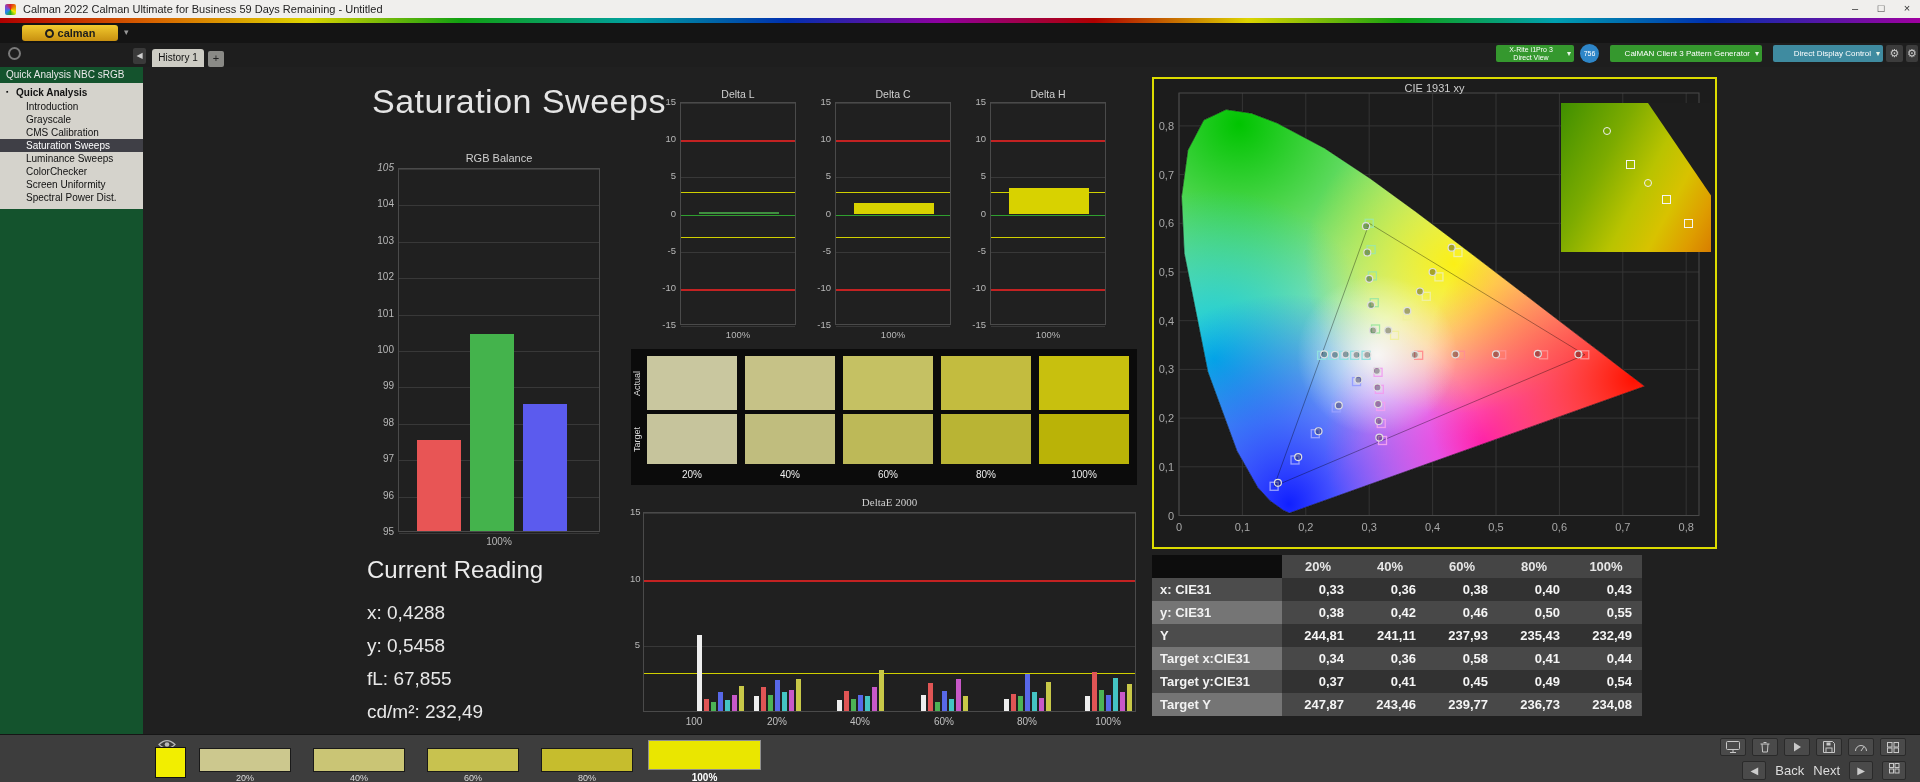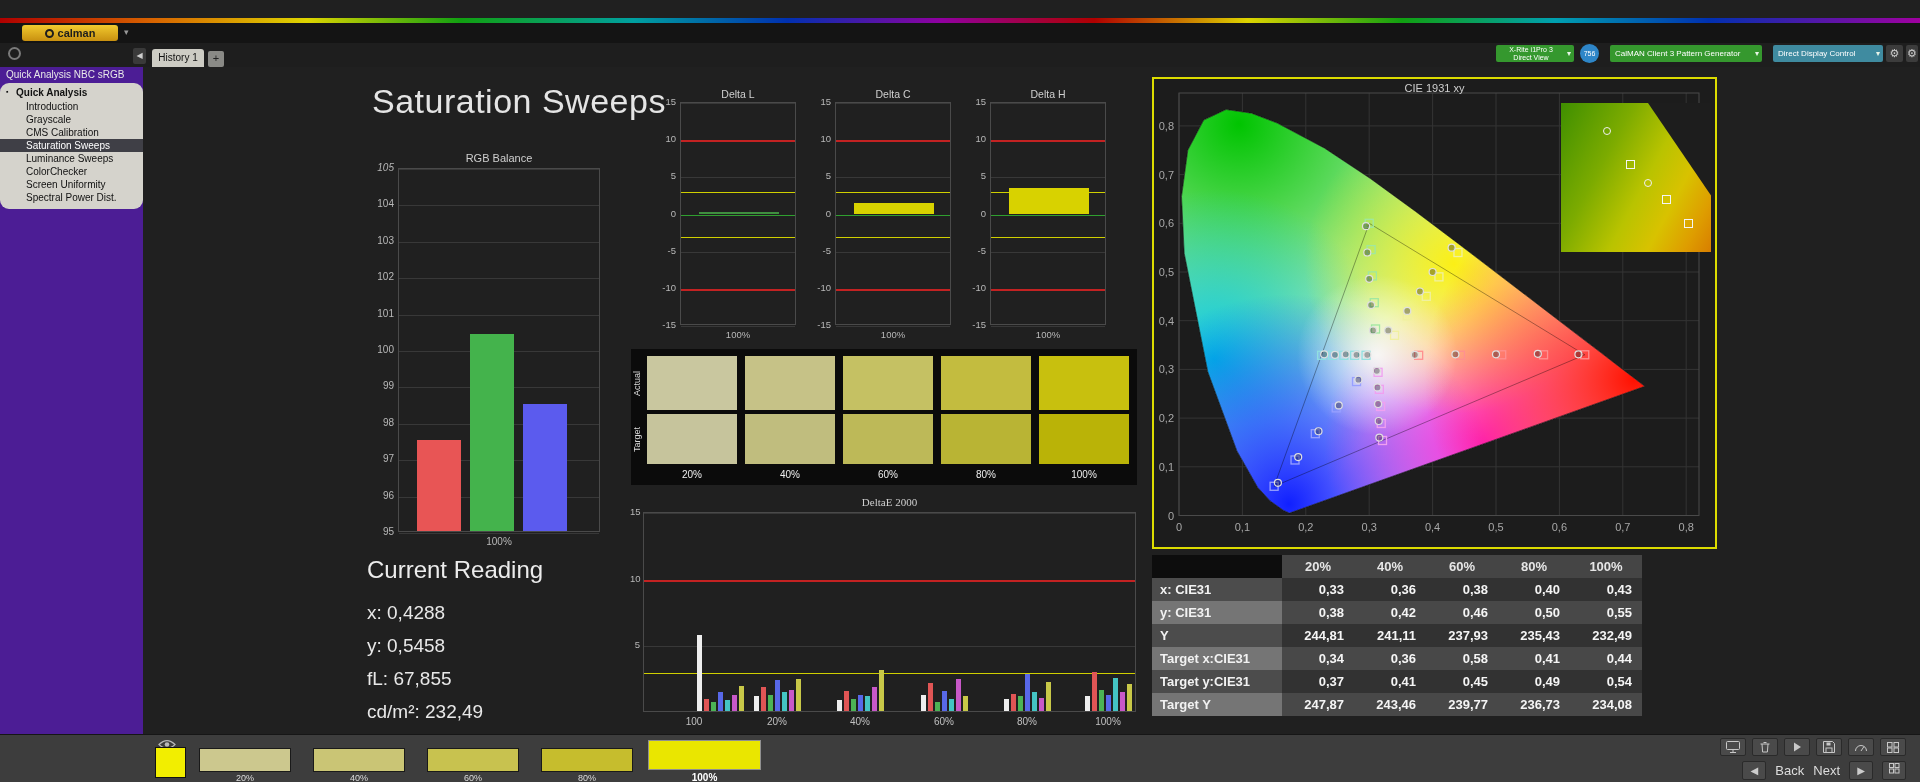--- a/index.html
+++ b/index.html
@@ -17,34 +17,34 @@
   
   .menubar{position:absolute;top:23px;left:0;right:0;height:20px;background:#141414;}
   .logo-pill{position:absolute;left:22px;top:2px;width:96px;height:16px;border-radius:3px;background:linear-gradient(#f2ca2e,#c89010);display:flex;align-items:center;justify-content:center;gap:4px;font-weight:bold;font-size:11px;color:#1d1d1d;}
   .logo-ring{width:9px;height:9px;border:2px solid #1d1d1d;border-radius:50%;}
   .logo-dd{position:absolute;left:124px;top:4px;font-size:9px;color:#999;}
   .toolrow{position:absolute;top:43px;left:0;right:0;height:24px;background:#1e1e1e;}
   .circle-icon{position:absolute;left:8px;top:4px;width:13px;height:13px;border:2px solid #7a7a7a;border-radius:50%;}
   .collapse-btn{position:absolute;left:133px;top:5px;width:13px;height:16px;background:#3a3a3a;color:#ccc;font-size:8px;text-align:center;line-height:16px;border-radius:2px;}
   .tab{position:absolute;left:152px;top:6px;width:52px;height:18px;background:#cdccc4;color:#111;font-size:10px;text-align:center;line-height:18px;border-radius:3px 3px 0 0;}
   .tab-add{position:absolute;left:208px;top:8px;width:16px;height:16px;background:#8a8a86;color:#222;font-size:11px;text-align:center;line-height:15px;border-radius:2px;}
-  .tb-btn{position:absolute;top:2px;height:17px;border-radius:2px;color:#fff;display:flex;align-items:center;}
+  .tb-btn{position:absolute;top:2px;height:17px;border-radius:2px;color:#fff;display:flex;align-items:center;justify-content:flex-end;}
   .tb-btn .dd{position:absolute;right:3px;top:4px;font-size:8px;color:#e8f5e8;}
   .meter{left:1496px;width:78px;flex-direction:column;justify-content:center;}
   .tb-line{font-size:7px;line-height:8px;text-align:center;width:100%;padding-right:8px;}
   .badge{position:absolute;left:1580px;top:1px;width:19px;height:19px;border-radius:50%;color:#fff;font-size:7px;display:flex;align-items:center;justify-content:center;background:#2e86c8;}
   .gen{left:1610px;width:152px;}
   .disp{left:1773px;width:110px;}
   .tb-label{font-size:8px;padding:0 12px 0 5px;white-space:nowrap;overflow:hidden;}
   .gear-btn{position:absolute;top:2px;width:17px;height:17px;background:#3c3c3c;border-radius:2px;color:#ccc;font-size:11px;text-align:center;line-height:17px;}
 
   
-  .sidebar{position:absolute;left:0;top:67px;width:143px;height:667px;background:#4c1d95;}
+  .sidebar{position:absolute;left:0;top:67px;width:143px;height:667px;background:#14532d;}
   .sidebar-header{height:16px;line-height:16px;padding-left:6px;color:#e8e8e8;font-size:10px;white-space:nowrap;}
-  .tree{background:#d5d3cc;padding:3px 0 5px;border-radius:9px;}
+  .tree{background:#d5d3cc;padding:3px 0 5px;}
   .tree-root{font-weight:bold;font-size:10px;color:#111;padding:1px 0 2px 16px;position:relative;}
   .tree-root .bullet{position:absolute;left:6px;top:2px;font-size:7px;}
   .tree-item{font-size:10px;color:#111;padding-left:26px;height:13px;line-height:13px;white-space:nowrap;}
   .tree-item.selected{background:var(--sel,#3f3f46);color:#fff;}
 
   
   .chart{position:absolute;}
   .chart-title{position:absolute;top:0;font-size:11px;color:#cfcfcf;text-align:center;}
   .plot{position:absolute;border:1px solid #4a4a4a;}
   .xlabel{position:absolute;font-size:10px;color:#b8b8b8;text-align:center;}
@@ -115,20 +115,29 @@
   .icon-btn{width:26px;height:18px;background:#4a4a4a;border:1px solid #2a2a2a;border-radius:2px;display:flex;align-items:center;justify-content:center;color:#ccc;font-size:11px;}
   .bottom-nav{position:absolute;right:14px;top:25px;display:flex;gap:9px;align-items:center;height:20px;}
   .nav-arrow{width:24px;height:19px;background:#4a4a4a;border:1px solid #2a2a2a;border-radius:2px;color:#ccc;font-size:10px;text-align:center;line-height:18px;}
   .nav-label{color:#ddd;font-size:13px;}
 </style>
 </head>
 <body>
 
 <div class="screen">
 
+  <div class="titlebar">
+    <div class="app-icon"></div>
+    <span>Calman 2022 Calman Ultimate for Business 59 Days Remaining - Untitled</span>
+    <div class="win-controls">
+      <div class="win-btn">–</div>
+      <div class="win-btn">□</div>
+      <div class="win-btn">×</div>
+    </div>
+  </div>
   <div class="rainbow"></div>
 
   <div class="menubar">
     <div class="logo-pill">
       <span class="logo-ring"></span>
       <span>calman</span>
     </div>
     <div class="logo-dd">▾</div>
   </div>
 

